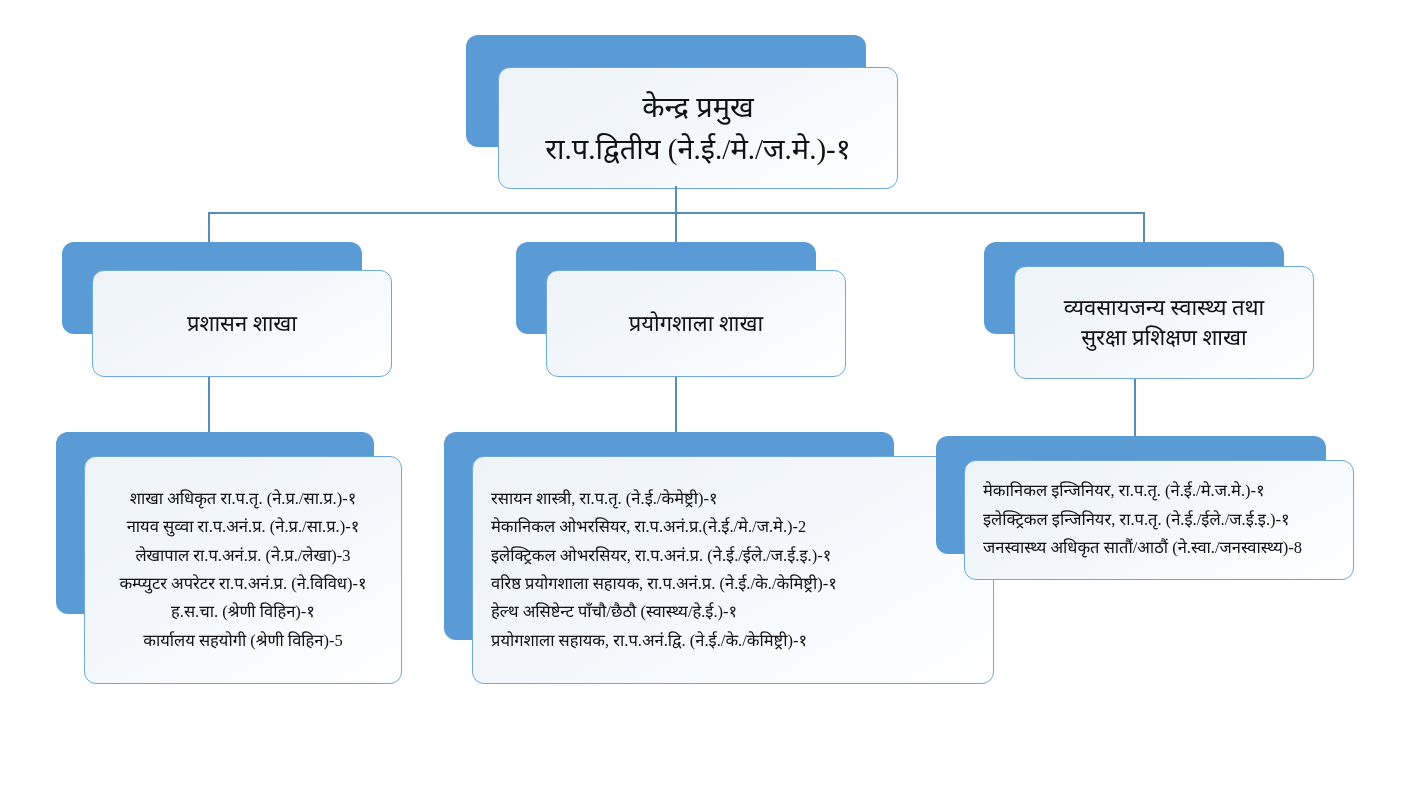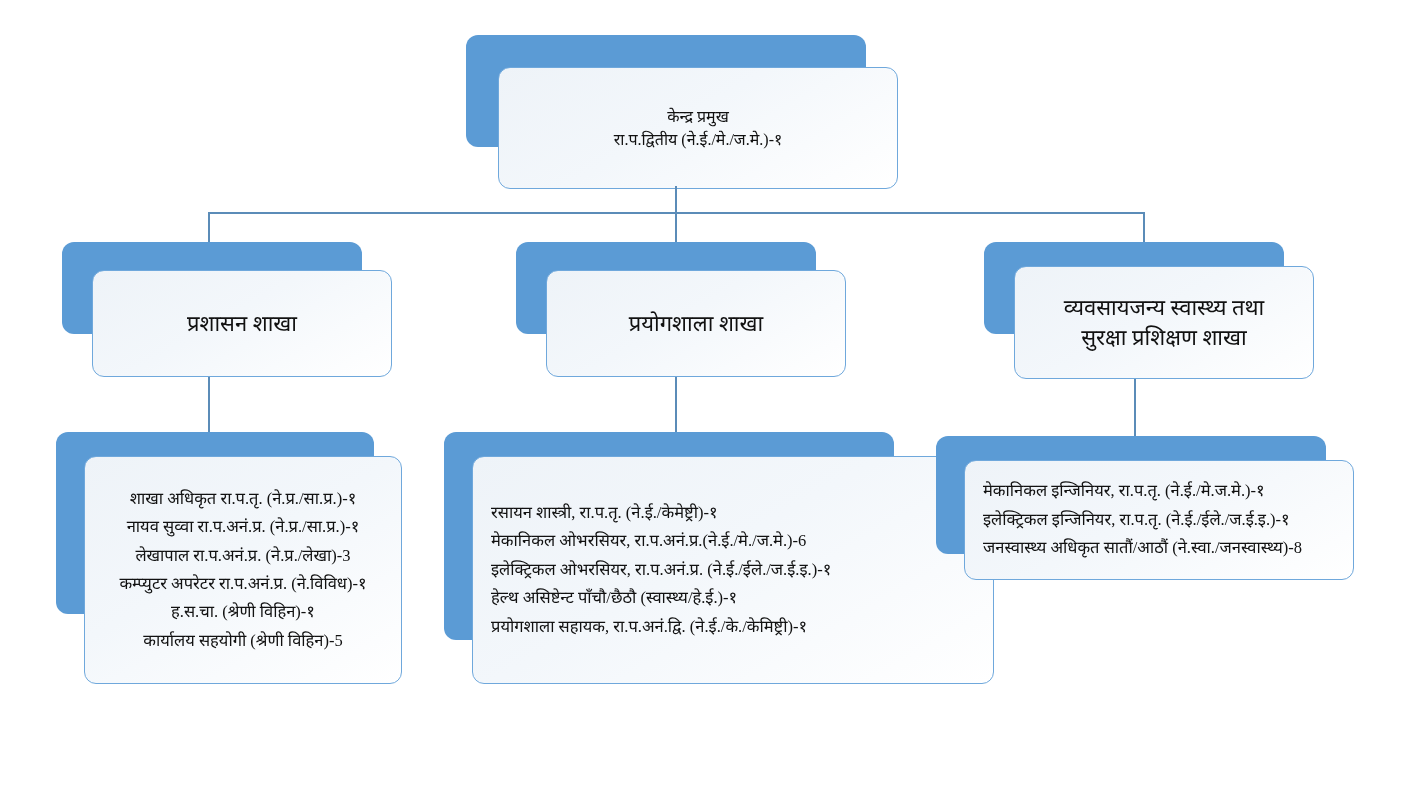--- a/index.html
+++ b/index.html
@@ -51,21 +51,21 @@
   }
 
   
   .node-root .shadow { left: 0; top: 0; width: 400px; height: 112px; }
   .node-root .card {
     left: 32px; top: 32px; width: 400px; height: 122px;
     align-items: center; justify-content: center;
     padding: 6px 14px;
   }
   .node-root .line {
-    font-size: 16px;
+    font-size: 29px;
     line-height: 1.45;
     text-align: center;
     white-space: nowrap;
   }
 
   
   .node-branch .shadow { left: 0; top: 0; width: 300px; height: 92px; }
   .node-branch .card {
     left: 30px; top: 28px; width: 300px; height: 107px;
     align-items: center; justify-content: center;
@@ -167,22 +167,23 @@
       <div class="row">कम्प्युटर अपरेटर रा.प.अनं.प्र. (ने.विविध)-१</div>
       <div class="row">ह.स.चा. (श्रेणी विहिन)-१</div>
       <div class="row">कार्यालय सहयोगी (श्रेणी विहिन)-5</div>
     </div>
   </div>
 
   <div class="node node-detail node-lab" style="left:444px; top:432px;">
     <div class="shadow"></div>
     <div class="card">
       <div class="row">रसायन शास्त्री, रा.प.तृ. (ने.ई./केमेष्ट्री)-१</div>
-      <div class="row">मेकानिकल ओभरसियर, रा.प.अनं.प्र.(ने.ई./मे./ज.मे.)-6</div>
+      <div class="row">मेकानिकल ओभरसियर, रा.प.अनं.प्र.(ने.ई./मे./ज.मे.)-2</div>
       <div class="row">इलेक्ट्रिकल ओभरसियर, रा.प.अनं.प्र. (ने.ई./ईले./ज.ई.इ.)-१</div>
+      <div class="row">वरिष्ठ प्रयोगशाला सहायक, रा.प.अनं.प्र. (ने.ई./के./केमिष्ट्री)-१</div>
       <div class="row">हेल्थ असिष्टेन्ट पाँचौ/छैठौ (स्वास्थ्य/हे.ई.)-१</div>
       <div class="row">प्रयोगशाला सहायक, रा.प.अनं.द्वि. (ने.ई./के./केमिष्ट्री)-१</div>
     </div>
   </div>
 
   <div class="node node-detail node-safety" style="left:936px; top:436px;">
     <div class="shadow"></div>
     <div class="card">
       <div class="row">मेकानिकल इन्जिनियर, रा.प.तृ. (ने.ई./मे.ज.मे.)-१</div>
       <div class="row">इलेक्ट्रिकल इन्जिनियर, रा.प.तृ. (ने.ई./ईले./ज.ई.इ.)-१</div>

